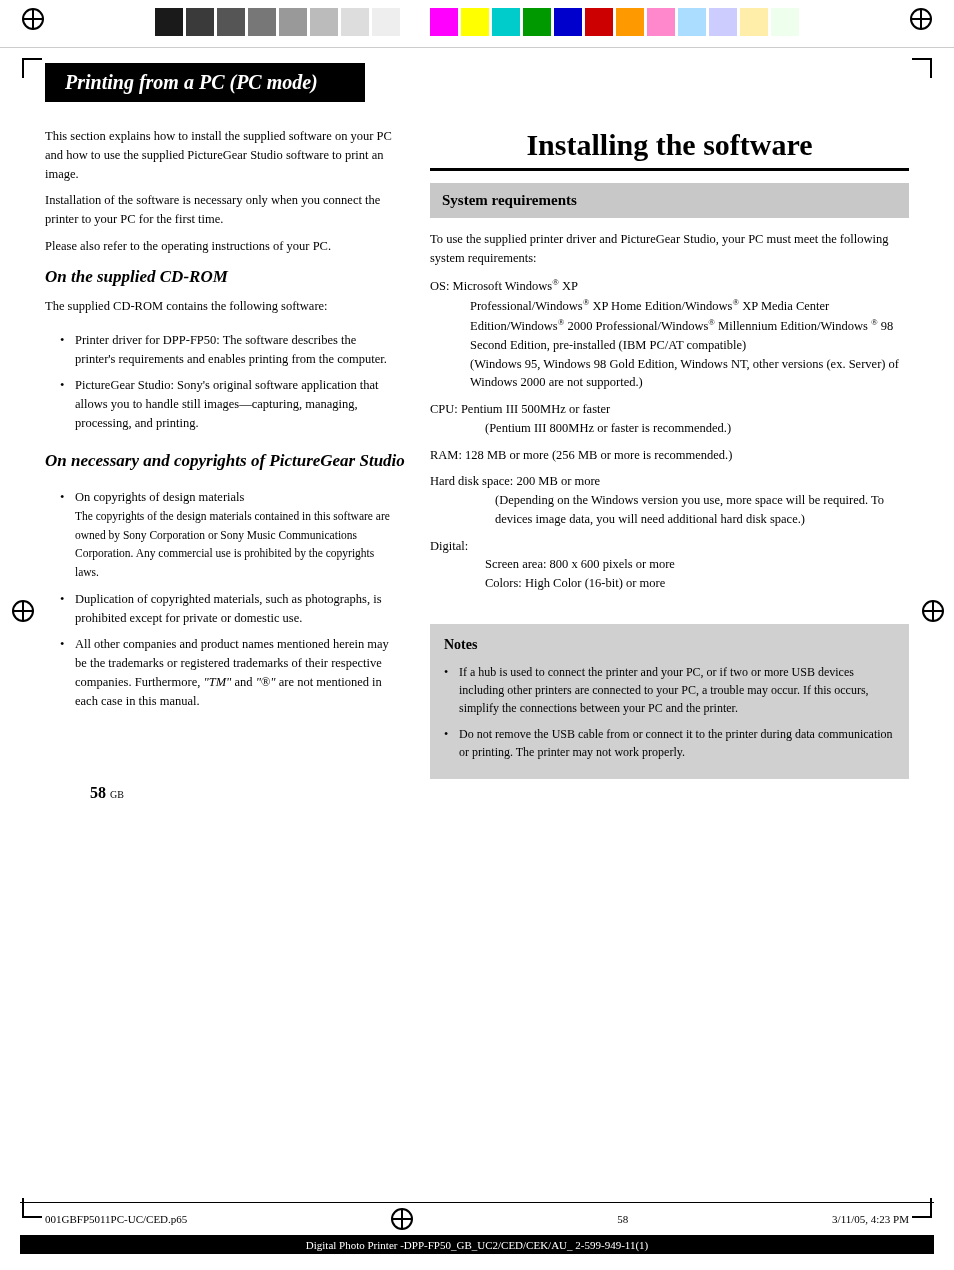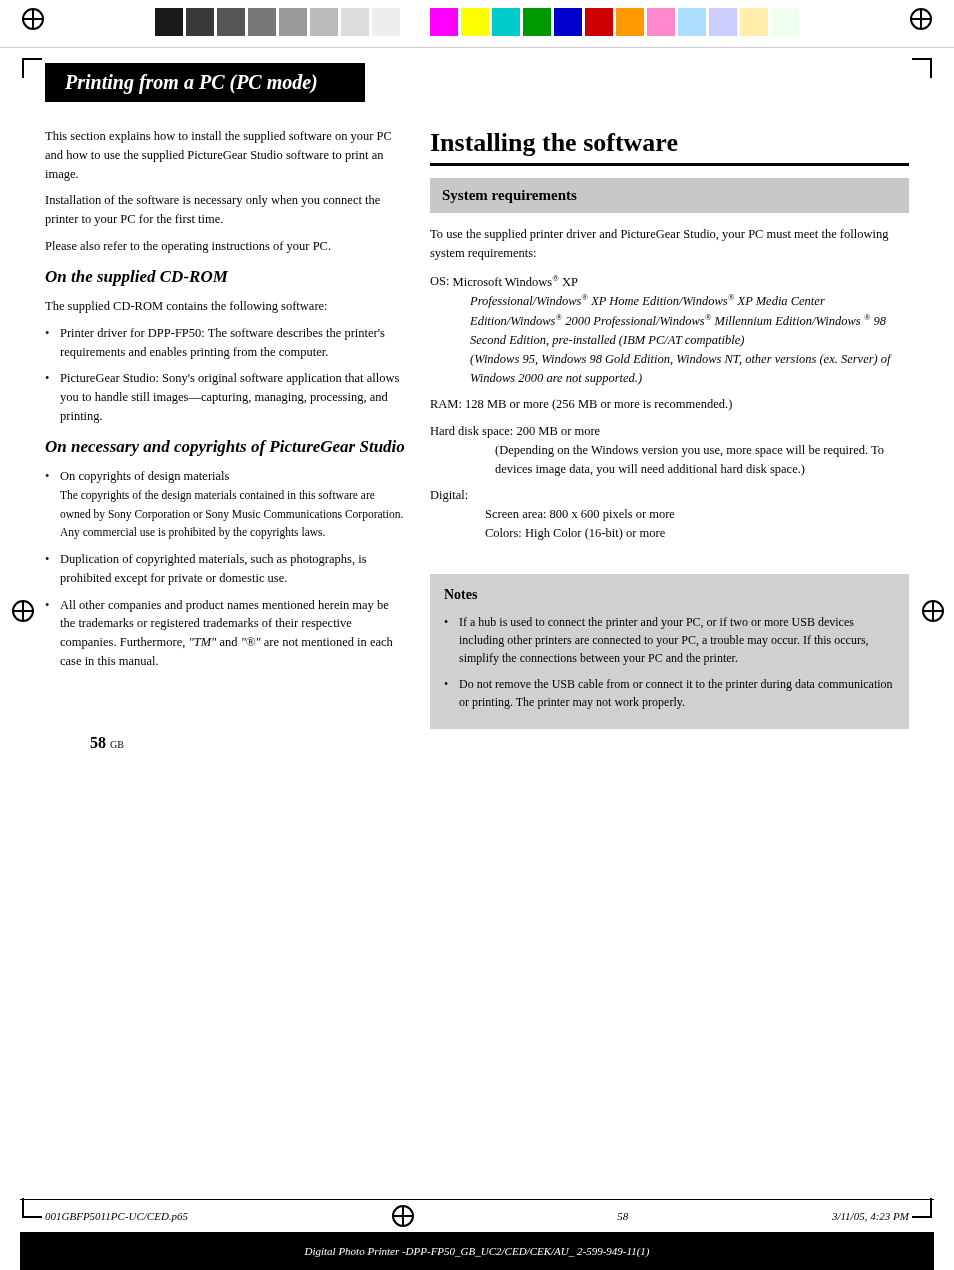--- a/index.html
+++ b/index.html
@@ -95,44 +95,45 @@
       font-weight: bold;
       margin-top: 0;
       margin-bottom: 5px;
       font-size: 17px;
       font-style: italic;
     }
 
     .bullet-list {
       list-style: none;
       padding: 0;
-      margin: 0;
+      margin: 15px;
     }
 
     .bullet-list li {
       padding-left: 15px;
       position: relative;
       margin-bottom: 8px;
     }
 
     .bullet-list li::before {
       content: '•';
       position: absolute;
       left: 0;
       top: 0;
     }
 
     
     .installing-title {
-      font-size: 26px;
+      font-size: 30px;
       font-weight: bold;
       border-bottom: 3px solid #000;
       padding-bottom: 5px;
       margin-bottom: 12px;
       line-height: 1.2;
+      text-align: center;
     }
 
     .system-req-header {
       background: #c8c8c8;
       padding: 6px 12px;
       font-size: 15px;
       font-weight: bold;
       margin-bottom: 12px;
     }
 
@@ -174,24 +175,23 @@
 
     .notes-list li::before {
       content: '•';
       position: absolute;
       left: 0;
     }
 
     
     .footer {
       position: absolute;
-      bottom: 0;
+      bottom: 16px;
       left: 0;
       width: 100%;
-      font-style: italic;
     }
 
     .page-number-area {
       padding: 5px 45px;
       display: flex;
       align-items: baseline;
       gap: 4px;
     }
 
     .page-num {
@@ -208,21 +208,21 @@
       margin: 0 20px;
       padding: 5px 25px;
       font-size: 11px;
       display: flex;
       justify-content: space-between;
       align-items: center;
     }
 
     .footer-bottom-bar {
       background: #000;
-      height: 38px;
+      height: 19px;
       margin: 0 20px;
       display: flex;
       align-items: center;
       justify-content: center;
     }
 
     .footer-bottom-bar span {
       color: #fff;
       font-size: 11px;
     }
@@ -273,21 +273,20 @@
       width: 2px;
       height: 100%;
       background: #000;
       left: 50%;
       top: 0;
       transform: translateX(-50%);
     }
 
     .indented {
       padding-left: 40px;
-      font-style: italic;
     }
 
     .display-section {
       margin-bottom: 6px;
     }
 
     .display-indent {
       padding-left: 55px;
     }
 
@@ -391,20 +390,26 @@
       <p class="req-para">To use the supplied printer driver and PictureGear Studio, your PC must meet the following system requirements:</p>
 
       <div class="req-item">
         <span>OS:</span>
         <span>  Microsoft  Windows<sup>®</sup> XP
         <span class="indented" style="display:block;padding-left:40px;">Professional/Windows<sup>®</sup> XP Home Edition/Windows<sup>®</sup> XP Media Center Edition/Windows<sup>®</sup> 2000 Professional/Windows<sup>®</sup> Millennium Edition/Windows <sup>®</sup> 98 Second Edition, pre-installed (IBM PC/AT compatible)</span>
         <span class="indented" style="display:block;padding-left:40px;">(Windows 95, Windows 98 Gold Edition, Windows NT, other versions (ex. Server) of Windows 2000 are not supported.)</span>
         </span>
       </div>
 
+      <div class="req-item">
+        <span>CPU:</span>
+        <span>    Pentium III 500MHz or faster
+          <span style="display:block;padding-left:55px;">(Pentium III 800MHz or faster is recommended.)</span>
+        </span>
+      </div>
 
       <div class="req-item">
         <span>RAM:</span>
         <span>   128 MB or more (256 MB or more is recommended.)</span>
       </div>
 
       <div class="req-item">
         <span>Hard disk space:</span>
         <span> 200 MB or more
           <span style="display:block;padding-left:65px;">(Depending on the Windows version you use, more space will be required. To devices image data, you will need additional hard disk space.)</span>

